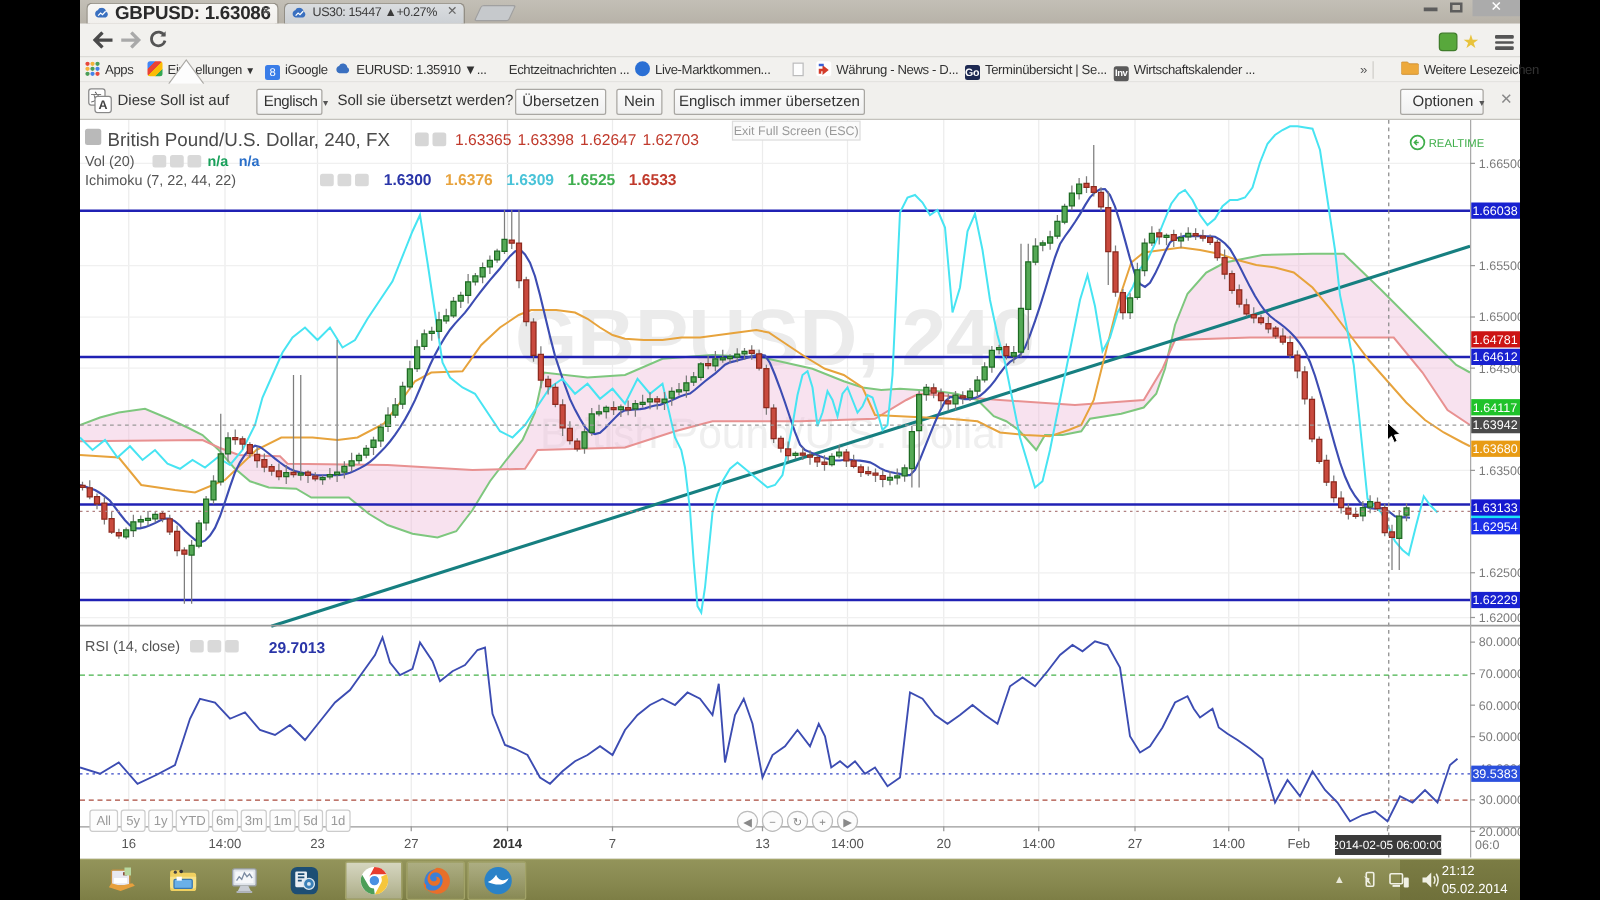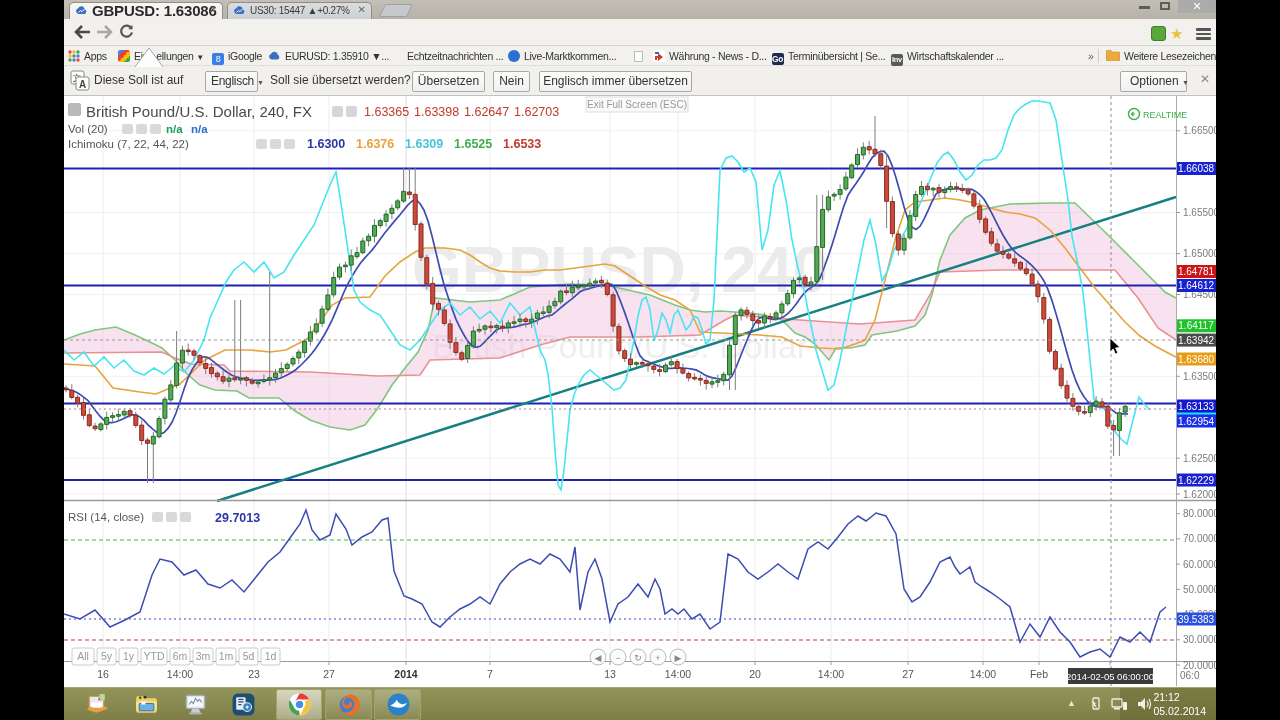--- a/index.html
+++ b/index.html
@@ -135,21 +135,21 @@
     <span class="bm" style="left:444px"><span class="bmico" style="background:#2a6fd4;border-radius:50%"></span>Live-Marktkommen...</span>
     <span class="bm" style="left:570px"><span class="bmico" style="background:#fdfdfd;border:1px solid #bbb;width:9px;height:11px;border-radius:0"></span></span>
 
     <span class="bm" style="left:589px"><span class="bmico" style="background:#fff"><svg width="12" height="12" viewBox="0 0 12 12">
               <path d="M2 10V6h3V3l5 4-5 4V8H4v2z" fill="#d43c2a"></path>
               <path d="M2 2h4v2H2z" fill="#3a5fd4"></path>
             </svg></span>Währung - News - D...</span>
     <span class="bm" style="left:708px"><span class="bmico" style="background:#1e2a52;color:#fff;font-size:8.5px;text-align:left;line-height:12px;font-weight:bold">Go</span>Terminübersicht | Se...</span>
     <span class="bm" style="left:827px"><span class="bmico" style="background:#5a5a5a;color:#fff;font-size:7.5px;text-align:center;line-height:12px;font-weight:bold">Inv</span>Wirtschaftskalender ...</span>
     <span class="bm" style="left:1024px;color:#555">»</span>
-    <span class="bm" style="left:1034px;border-left:1px solid #d0cec9;padding-left:7px">
+    <span class="bm" style="left:1034px;border-left:1px solid #d0cec9;padding-left:22px">
       <svg width="14" height="11" viewBox="0 0 14 11" style="margin-right:4px;vertical-align:-1px">
             <path d="M0 1.5 Q0 0.5 1 .5h4l1.2 1.5H13q1 0 1 1v6.5q0 1-1 1H1q-1 0-1-1z" fill="#eda93c" stroke="#c8882a" stroke-width="0.6"></path>
           </svg>Weitere Lesezeichen</span>
   </div>
   <div id="transbar">
     <div id="notch"><svg width="30" height="20" viewBox="0 0 30 20">
             <path d="M1 20 L15 1 L29 20" fill="#fdfdfd" stroke="#aba9a5" stroke-width="1"></path>
           </svg></div>
     <svg style="position:absolute;left:6px;top:4px" width="20" height="21" viewBox="0 0 20 21">
       <rect x="1" y="1" width="13" height="13" rx="2" fill="#fff" stroke="#888"></rect>

